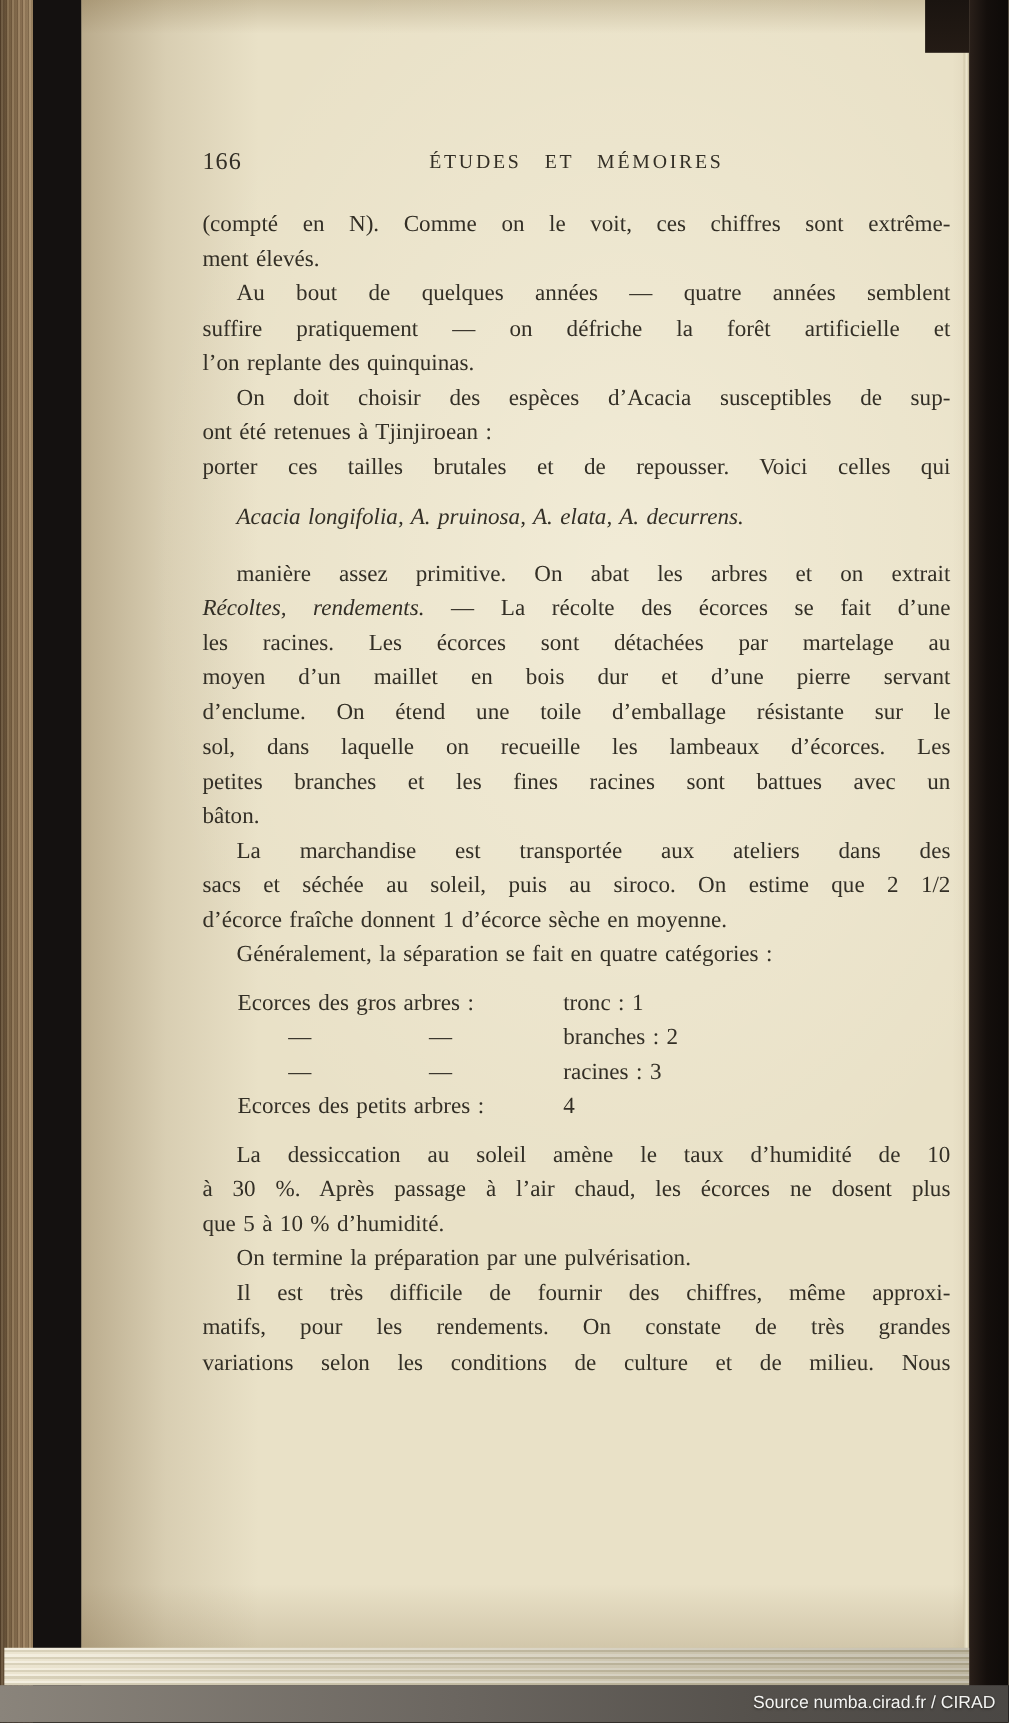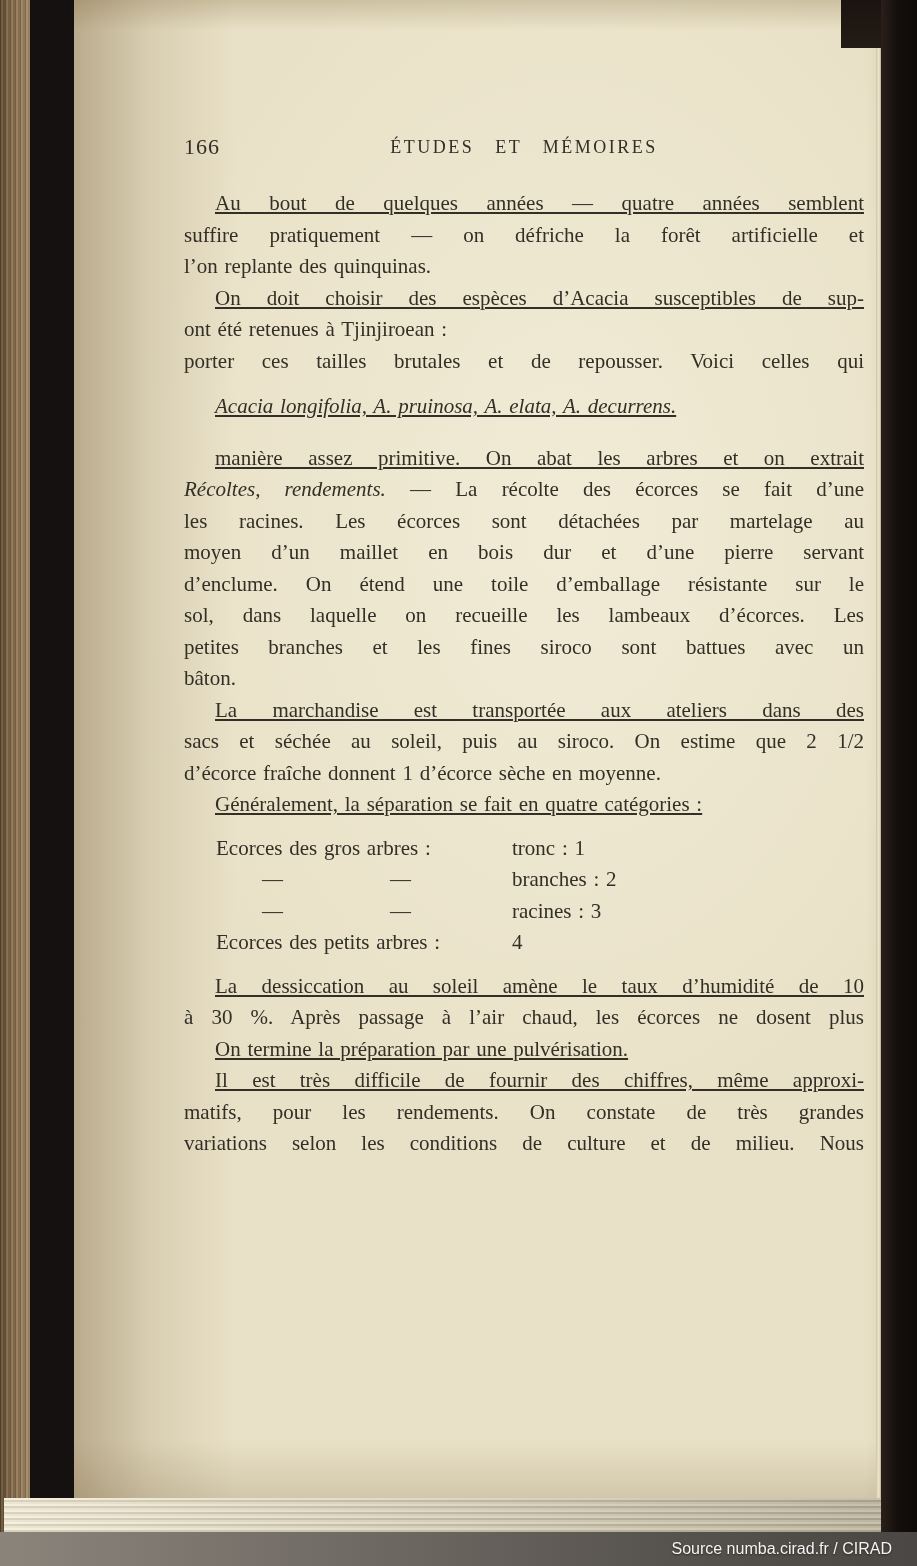--- a/index.html
+++ b/index.html
@@ -49,42 +49,42 @@
     position:absolute; left:4px; right:36px; top:1498px; height:34px;
     background:
       linear-gradient(90deg, rgba(255,255,255,0.25), rgba(0,0,0,0.18)),
       repeating-linear-gradient(180deg,#f1ead6 0 2px,#cdc3a4 2px 4px,#e6ddc2 4px 6px);
   }
   
   .bottom-bar {
     position:absolute; left:0; right:0; bottom:0; height:34px;
     background:linear-gradient(90deg,#8a847b,#6b6660 45%,#55514c 75%,#4a4744);
     display:flex; align-items:center; justify-content:flex-end;
-    padding-right:25px;
+    padding-right:12px;
   }
   .bottom-bar span {
     font-family:"Liberation Sans","DejaVu Sans",sans-serif;
     font-size:16px; color:#f4f4f2; text-shadow:0 1px 2px rgba(0,0,0,0.5);
   }
 
   
   .text-col {
     position:absolute; left:110px; top:134px; width:680px;
     color:#332f26;
     font-size:21px;
     word-spacing:1.5px;
   }
   .pagehead { position:relative; height:30px; margin-bottom:24px; text-align:center; }
   .pagenum  { position:absolute; left:0; top:0; font-size:22px; letter-spacing:1px; }
   .runhead  { font-size:18px; letter-spacing:2.5px; word-spacing:14px;text-align:right; }
 
   .para { }
   .tline { line-height:31.5px; white-space:normal; }
   .tline.just { text-align:justify; text-align-last:justify; }
-  .para.indent > .tline:first-child { text-indent:31px;text-decoration:underline; }
+  .para.indent > .tline:first-child { text-indent:31px; }
   .italic { font-style:italic; }
 
   .species { margin:14px 0 20px 0; }
   .gap-top { margin-top:12px; }
 
   .list-block { margin:12px 0 10px 32px; }
   .lrow { line-height:31.5px; }
   .lcol1 { display:inline-block; width:296px; vertical-align:top; }
   .dash1 { display:inline-block; margin-left:46px; }
   .dash2 { display:inline-block; margin-left:107px; }
@@ -97,20 +97,24 @@
   <div class="spine"></div>
 
   <div class="page">
     <div class="text-col">
 
       <div class="pagehead">
         <span class="pagenum">166</span>
         <span class="runhead">ÉTUDES ET MÉMOIRES</span>
       </div>
 
+      <div class="para">
+          <div class="tline just">(compté en N). Comme on le voit, ces chiffres sont extrême-</div>
+          <div class="tline">ment élevés.</div>
+        </div>
       <div class="para indent">
           <div class="tline just">Au bout de quelques années — quatre années semblent</div>
           <div class="tline just">suffire pratiquement — on défriche la forêt artificielle et</div>
           <div class="tline">l’on replante des quinquinas.</div>
         </div>
       <div class="para indent">
           <div class="tline just">On doit choisir des espèces d’Acacia susceptibles de sup-</div>
           <div class="tline">ont été retenues à Tjinjiroean :</div>
           <div class="tline just">porter ces tailles brutales et de repousser. Voici celles qui</div>
         </div>
@@ -119,21 +123,21 @@
         <div class="tline italic">Acacia longifolia, A. pruinosa, A. elata, A. decurrens.</div>
       </div>
 
       <div class="para indent">
         <div class="tline just">manière assez primitive. On abat les arbres et on extrait</div>
       <div class="tline just"><span class="italic">Récoltes, rendements.</span><span> — La récolte des écorces se fait d’une</span></div>
           <div class="tline just">les racines. Les écorces sont détachées par martelage au</div>
           <div class="tline just">moyen d’un maillet en bois dur et d’une pierre servant</div>
           <div class="tline just">d’enclume. On étend une toile d’emballage résistante sur le</div>
           <div class="tline just">sol, dans laquelle on recueille les lambeaux d’écorces. Les</div>
-          <div class="tline just">petites branches et les fines siroco sont battues avec un</div>
+          <div class="tline just">petites branches et les fines racines sont battues avec un</div>
           <div class="tline">bâton.</div>
         </div>
 
       <div class="para indent">
           <div class="tline just">La marchandise est transportée aux ateliers dans des</div>
           <div class="tline just">sacs et séchée au soleil, puis au siroco. On estime que 2 1/2</div>
           <div class="tline">d’écorce fraîche donnent 1 d’écorce sèche en moyenne.</div>
         </div>
       <div class="para indent">
           <div class="tline">Généralement, la séparation se fait en quatre catégories :</div>
@@ -142,20 +146,21 @@
       <div class="list-block">
         <div class="lrow"><span class="lcol1">Ecorces des gros arbres :</span><span>tronc : 1</span></div>
         <div class="lrow"><span class="lcol1"><span class="dash1">—</span><span class="dash2">—</span></span><span>branches : 2</span></div>
         <div class="lrow"><span class="lcol1"><span class="dash1">—</span><span class="dash2">—</span></span><span>racines : 3</span></div>
         <div class="lrow"><span class="lcol1">Ecorces des petits arbres :</span><span>4</span></div>
       </div>
 
       <div class="para indent gap-top">
           <div class="tline just">La dessiccation au soleil amène le taux d’humidité de 10</div>
           <div class="tline just">à 30 %. Après passage à l’air chaud, les écorces ne dosent plus</div>
+          <div class="tline">que 5 à 10 % d’humidité.</div>
         </div>
       <div class="para indent">
           <div class="tline">On termine la préparation par une pulvérisation.</div>
         </div>
       <div class="para indent">
           <div class="tline just">Il est très difficile de fournir des chiffres, même approxi-</div>
           <div class="tline just">matifs, pour les rendements. On constate de très grandes</div>
           <div class="tline just">variations selon les conditions de culture et de milieu. Nous</div>
         </div>
 

